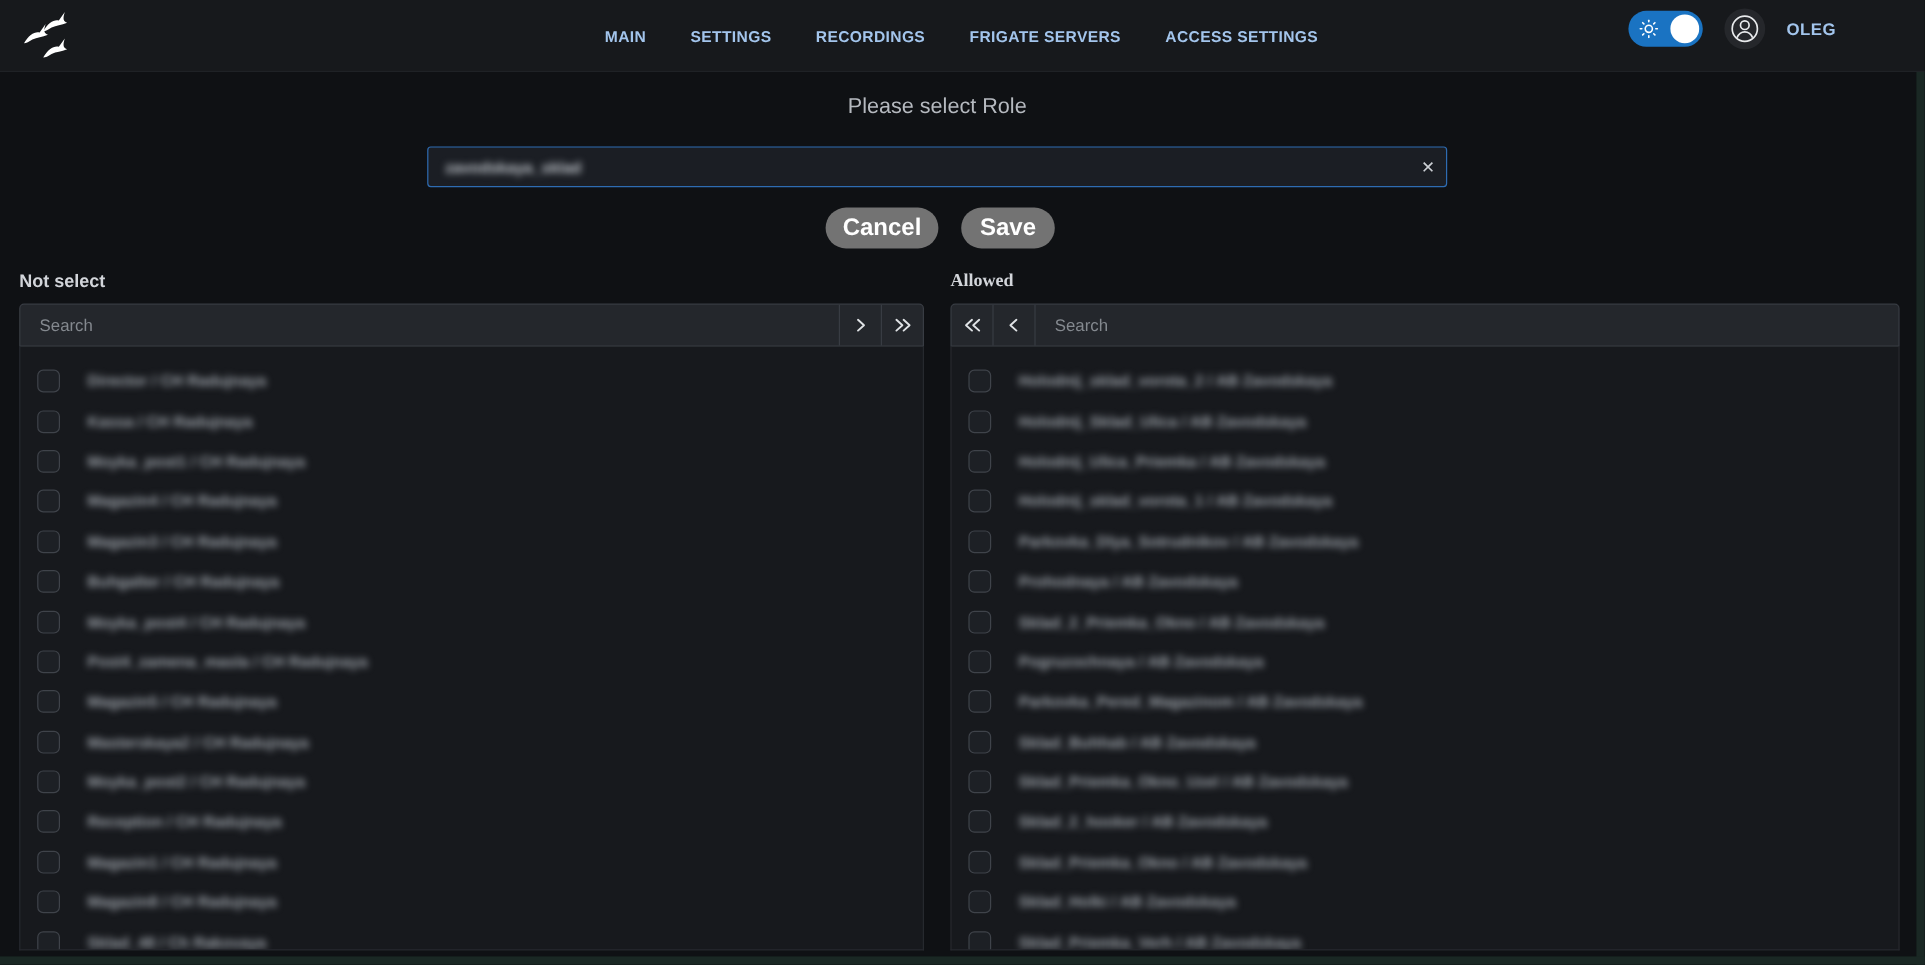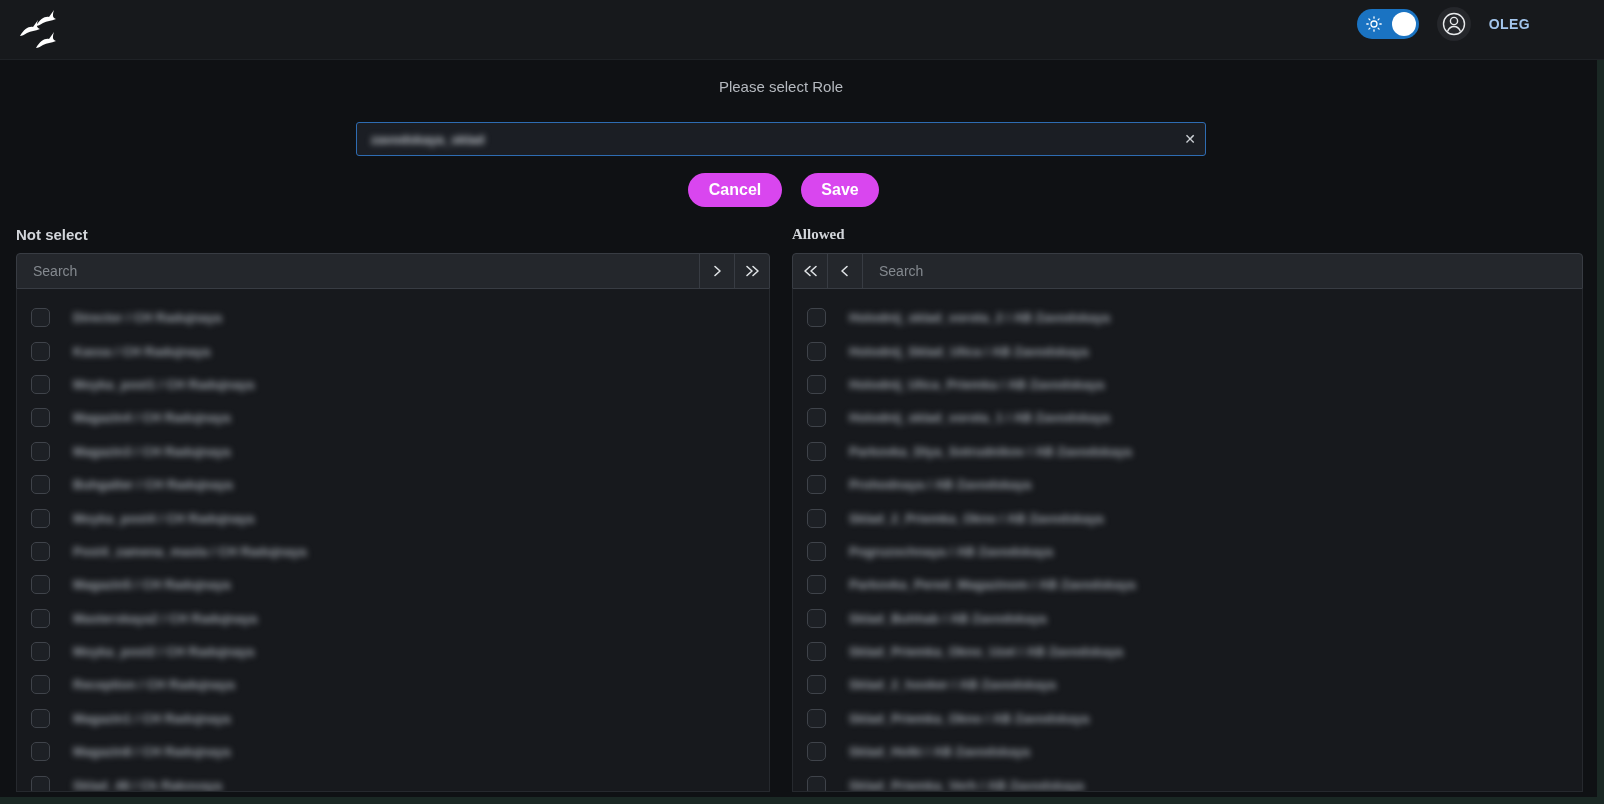--- a/index.html
+++ b/index.html
@@ -40,39 +40,39 @@
   }
   .avatar {
     width:34px; height:34px; border-radius:50%; background:#25272b;
     display:flex; align-items:center; justify-content:center; cursor:pointer;
   }
   .username { color:#a3c5ec; font-size:14px; font-weight:700; letter-spacing:.4px; }
 
   
   .page-title {
     position:absolute; left:0; top:78px; width:1562px; text-align:center;
-    font-size:15px; font-weight:400; color:#b5b9bf;
+    font-size:18px; font-weight:400; color:#b5b9bf;
   }
   .role-input-wrap {
     position:absolute; left:356px; top:122px; width:850px; height:34px;
     background:#1b1e24; border:1px solid #2e6cb2; border-radius:3px;
     display:flex; align-items:center;
   }
   .role-input-wrap input {
     flex:1; height:100%; background:transparent; border:none; outline:none;
     color:#c2c7cd; font-size:13px; font-weight:600; padding:0 14px;
     filter:blur(3px); font-family:"Liberation Sans", sans-serif;
   }
   .clear-x {
     width:30px; text-align:center; color:#ccd0d5; font-size:14px;
     cursor:pointer; user-select:none;
   }
   .btn {
     position:absolute; top:173px; height:34px; border:none; border-radius:17px;
-    background:#d946ef; color:#fff; font-size:16px; font-weight:700;
+    background:#737373; color:#fff; font-size:20px; font-weight:700;
     cursor:pointer; font-family:"Liberation Sans", sans-serif;
   }
   .btn.cancel { left:688px; width:94px; }
   .btn.save   { left:801px; width:78px;text-align:center; }
 
   
   .panel-title {
     position:absolute; top:226px; font-size:15px; font-weight:700; color:#d2d5da;
   }
   .panel-title.left  { left:16px; }
@@ -128,20 +128,27 @@
 <body>
 
 <div class="topbar">
   <div class="logo">
     <svg width="50" height="44" viewBox="0 0 50 44" fill="#fff">
       <path d="M8 28 C12 21 17 18 21 19 L26 12 C24 18 25 20 28 21 C23 23 19 23 15 25 C12 27 10 28 8 28 Z"></path>
       <path d="M24 18 C28 11 33 8 37 9 L42 2 C40 8 41 10 44 11 C39 13 35 13 31 15 C28 17 26 18 24 18 Z"></path>
       <path d="M24 40 C28 33 33 30 37 31 L42 24 C40 30 41 32 44 33 C39 35 35 35 31 37 C28 39 26 40 24 40 Z"></path>
     </svg>
   </div>
+  <nav class="nav">
+    <span class="nav-item">MAIN</span>
+    <span class="nav-item">SETTINGS</span>
+    <span class="nav-item">RECORDINGS</span>
+    <span class="nav-item">FRIGATE SERVERS</span>
+    <span class="nav-item">ACCESS SETTINGS</span>
+  </nav>
   <div class="user-cluster">
     <div class="theme-toggle">
       <span class="sun">
         <svg width="16" height="16" viewBox="0 0 16 16" stroke="#fff" stroke-width="1.3" fill="none" stroke-linecap="round">
           <circle cx="8" cy="8" r="3"></circle>
           <line x1="8" y1="0.8" x2="8" y2="2.2"></line>
             <line x1="8" y1="13.8" x2="8" y2="15.2"></line>
           <line x1="0.8" y1="8" x2="2.2" y2="8"></line>
             <line x1="13.8" y1="8" x2="15.2" y2="8"></line>
           <line x1="2.9" y1="2.9" x2="3.9" y2="3.9"></line>

